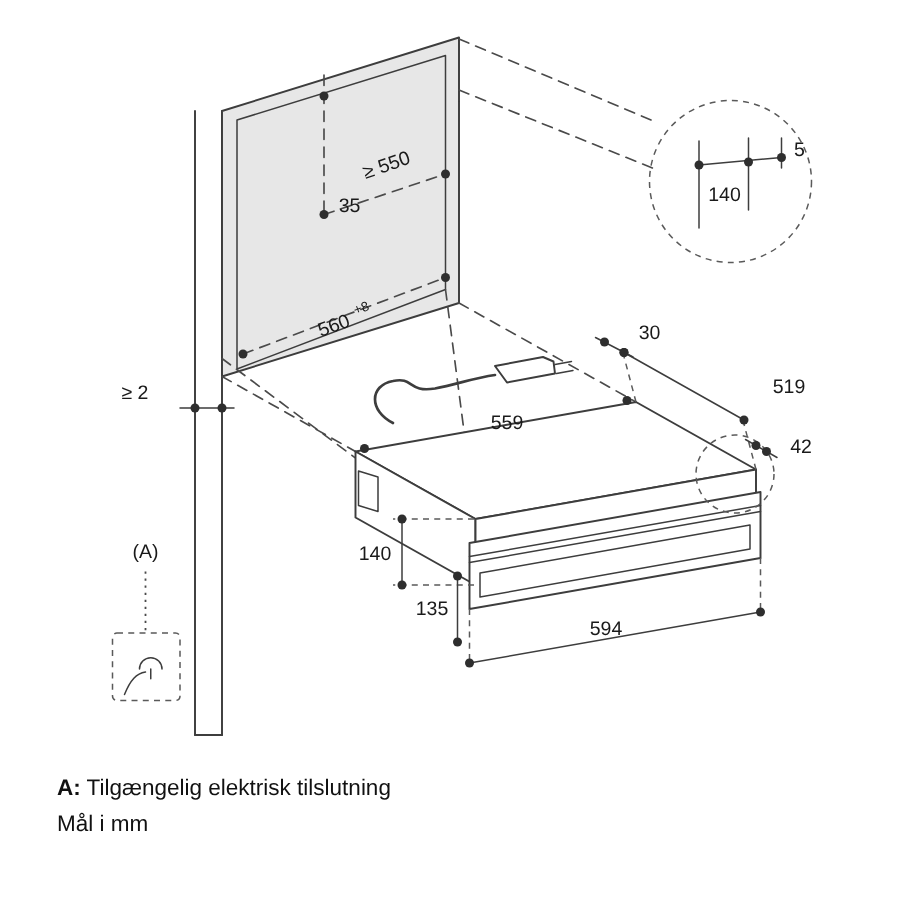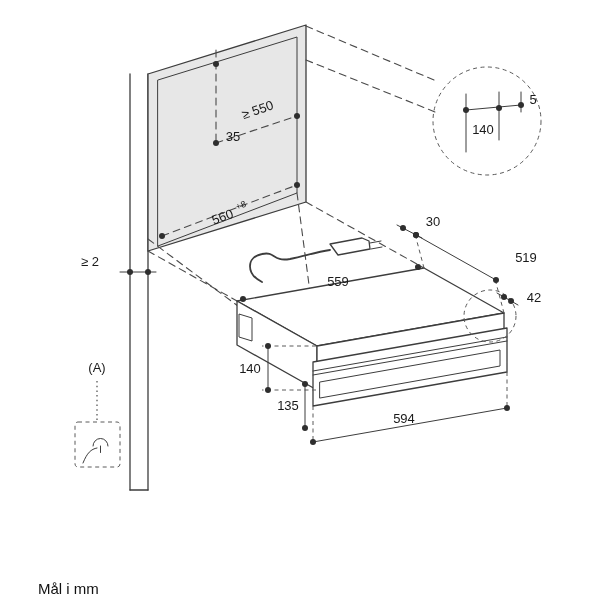--- a/index.html
+++ b/index.html
@@ -165,15 +165,19 @@
     <rect class="d2" x="75" y="422" width="45" height="45" rx="3" fill="#ffffff"></rect>
     <g>
       <path class="s thin" d="M83,463 C87,453 91,449 97,448"></path>
       <path class="s thin" d="M93,446 A7.5,7.5 0 0 1 108,446"></path>
       <line class="s thin" x1="100.5" y1="446" x2="100.5" y2="452.5"></line>
     </g>
   </g>
 
 </svg>
 
-<div class="note" style="top:580px">Mål i mm</div>
+<div class="note" style="top:517px">
+  <b>A:</b>
+  <span>Tilgængelig elektrisk tilslutning</span>
+</div>
+<div class="note" style="top:541px">Mål i mm</div>
 
 </div>
 
 </body></html>

